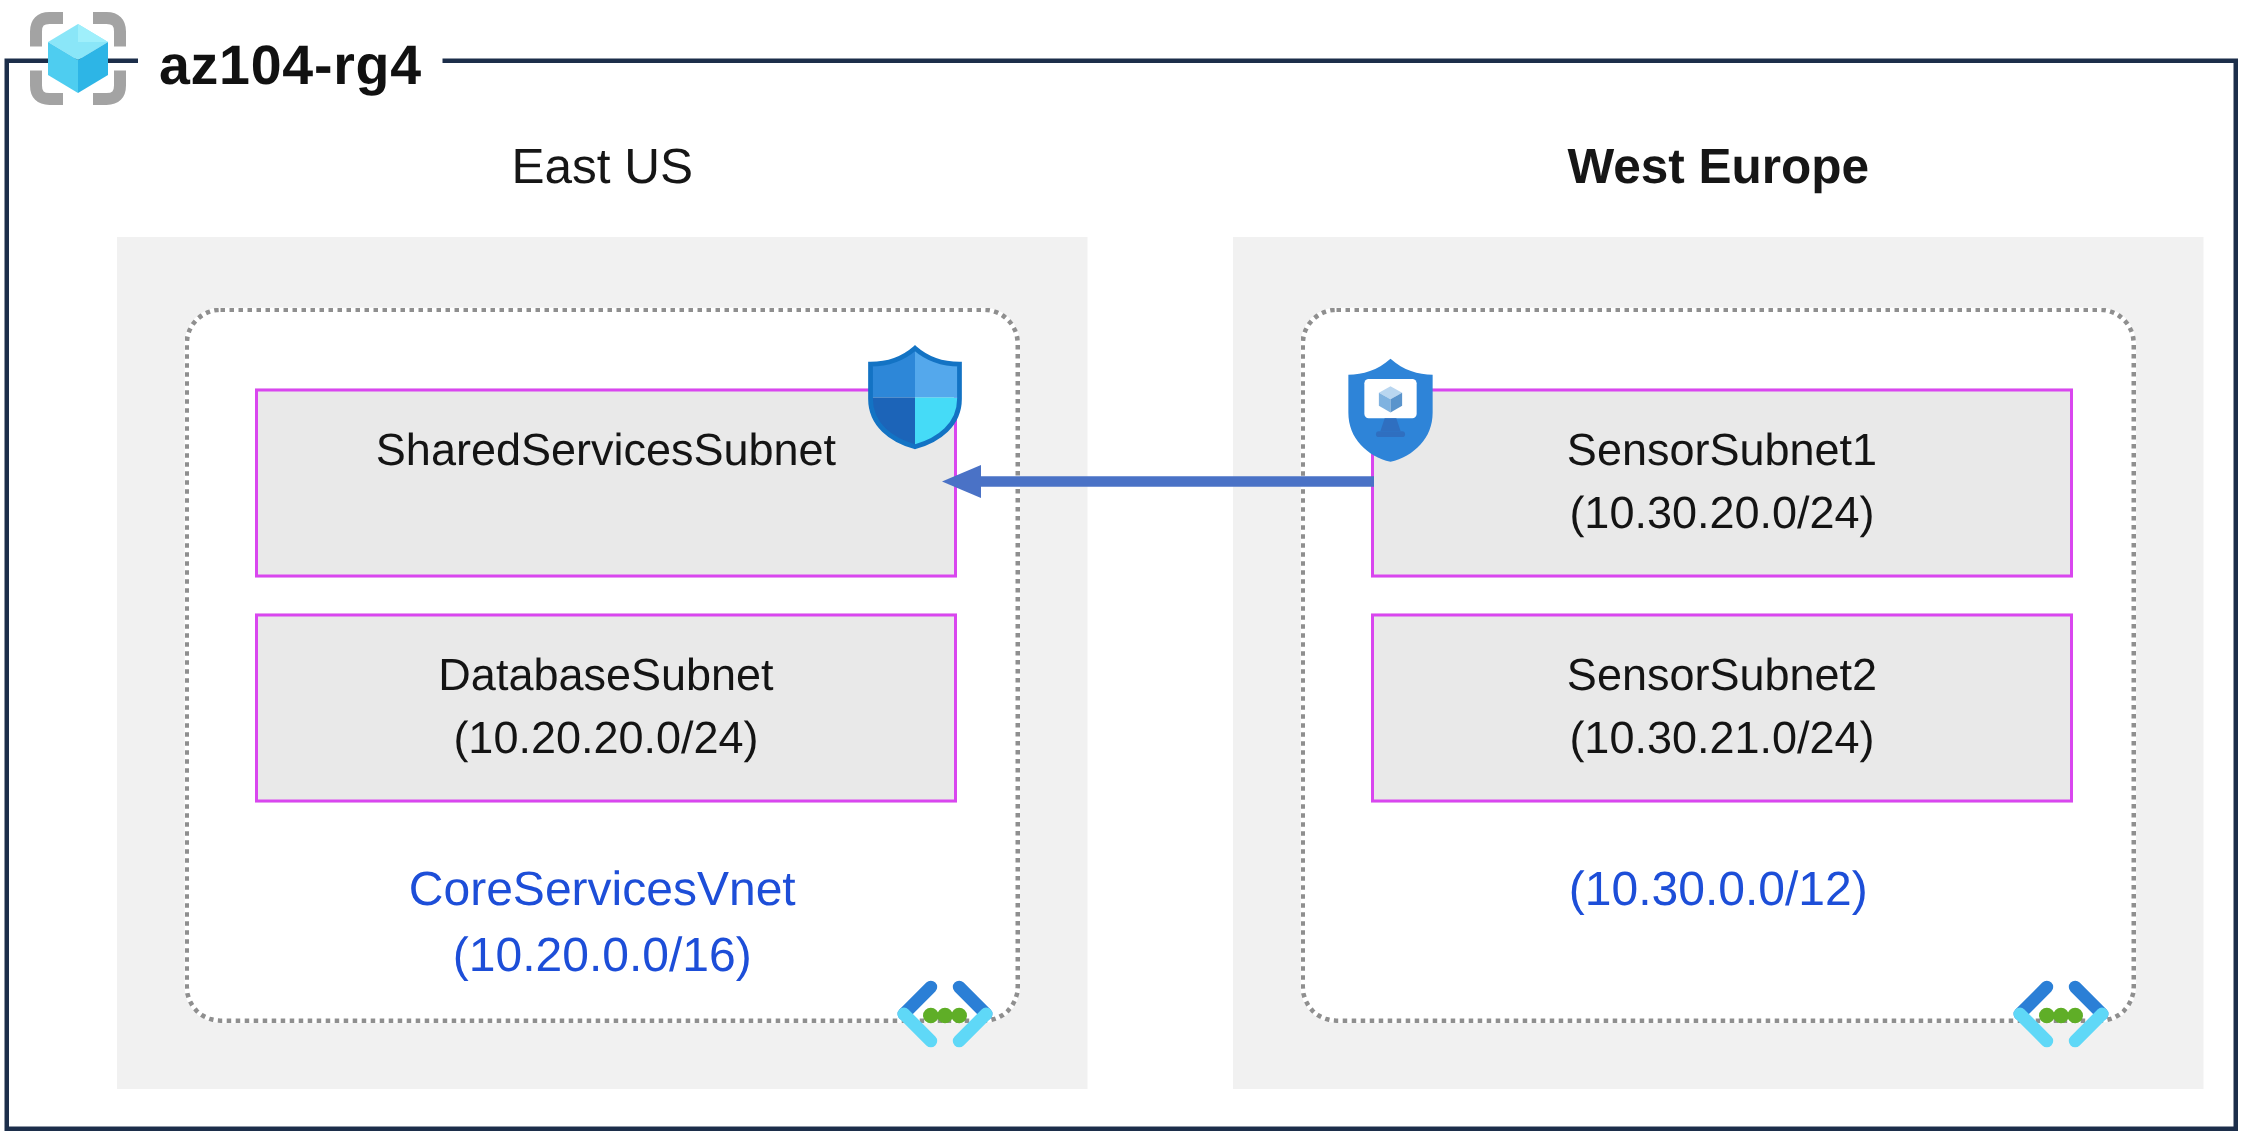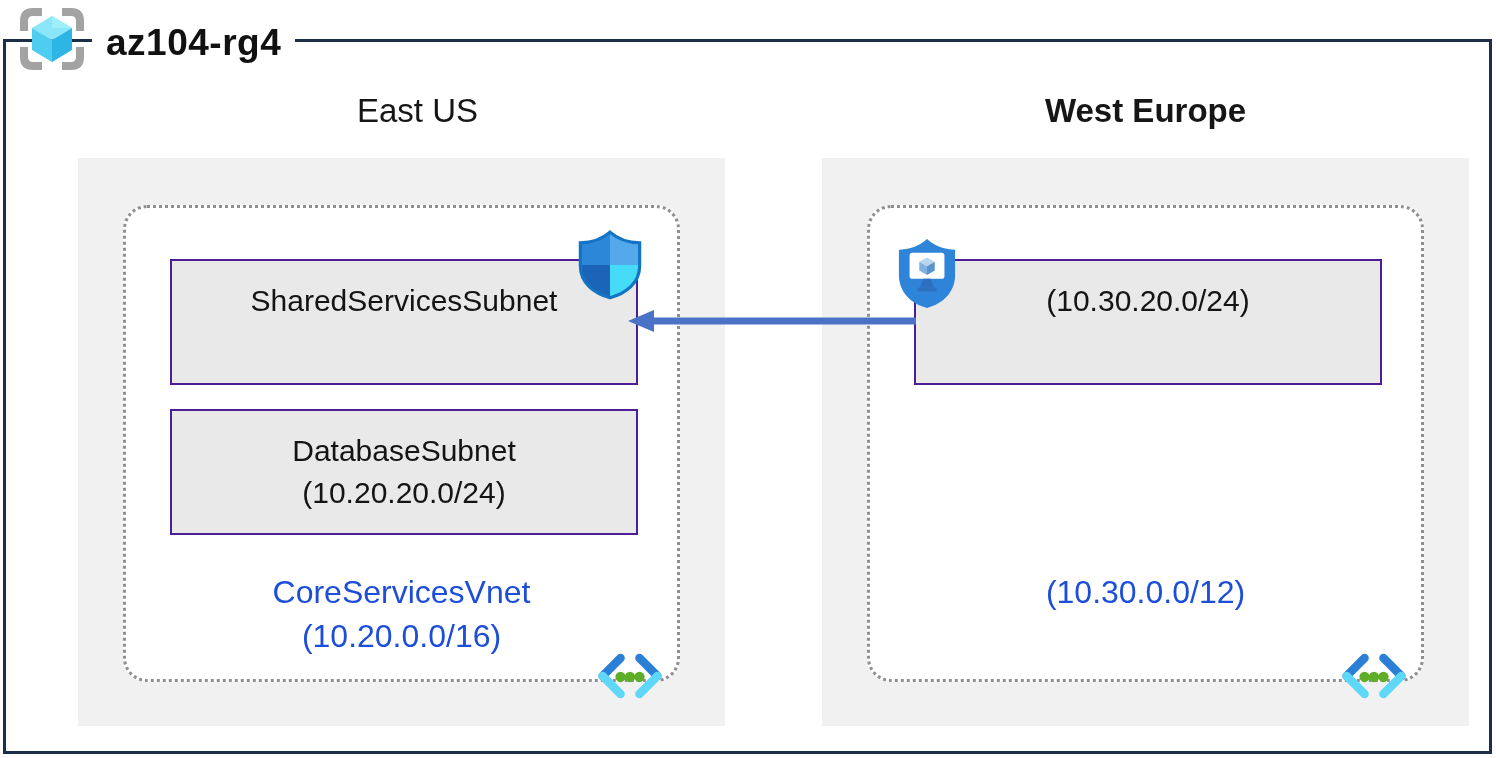--- a/index.html
+++ b/index.html
@@ -20,30 +20,30 @@
   }
   .region{
     position:absolute;top:158px;width:647px;height:568px;background:#F1F1F1;
   }
   .region.left{left:78px;}
   .region.right{left:822px;}
   .region-label{
     position:absolute;top:92px;width:647px;text-align:center;
     font-size:33px;color:#161616;z-index:2;
   }
-  .region-label.left{left:94px;}
+  .region-label.left{left:78px;}
   .region-label.right{left:822px;font-weight:bold;}
   .vnet-box{
     position:absolute;top:47px;left:45px;width:557px;height:477px;
     box-sizing:border-box;border:3px dotted #8F8F8F;border-radius:24px;
     background:#ffffff;
   }
   .subnet{
     position:absolute;left:44px;width:468px;height:126px;box-sizing:border-box;
-    background:#E9E9E9;border:2px solid #4c1d95;text-align:center;
+    background:#E9E9E9;border:2px solid #d946ef;text-align:center;
     font-size:30px;line-height:42px;padding-top:19px;color:#141414;
   }
   .subnet.first{top:51px;}
   .subnet.second{top:201px;}
   .vnet-label{
     position:absolute;left:0;top:362px;width:100%;text-align:center;
     font-size:32px;line-height:44px;color:#1d4ed8;
   }
   .vnet-icon{
     position:absolute;left:470px;top:441px;z-index:3;
@@ -105,21 +105,26 @@
         <circle cx="36" cy="29" r="5.5" fill="#5FAE27"></circle>
         <circle cx="46" cy="29" r="5.5" fill="#5FAE27"></circle>
       </svg>
     </span>
   </div>
 </div>
 
 <div class="region right" style="background:transparent;">
   <div class="vnet-box">
     <div class="subnet first">
+      <div>SensorSubnet1</div>
       <div>(10.30.20.0/24)</div>
+    </div>
+    <div class="subnet second">
+      <div>SensorSubnet2</div>
+      <div>(10.30.21.0/24)</div>
     </div>
     <div class="vnet-label">
       <div>(10.30.0.0/12)</div>
     </div>
     <span class="vnet-icon">
       <svg width="68" height="54" viewBox="0 0 72 56">
         <line x1="26" y1="9" x2="7" y2="28" stroke="#2B7FD6" stroke-width="9" stroke-linecap="round"></line>
         <line x1="7" y1="28" x2="26" y2="47" stroke="#5FD8F7" stroke-width="9" stroke-linecap="round"></line>
         <line x1="46" y1="9" x2="65" y2="28" stroke="#2B7FD6" stroke-width="9" stroke-linecap="round"></line>
         <line x1="65" y1="28" x2="46" y2="47" stroke="#5FD8F7" stroke-width="9" stroke-linecap="round"></line>

